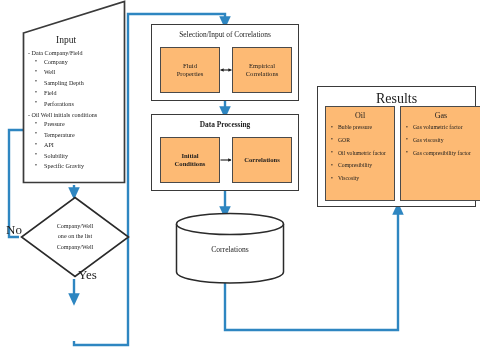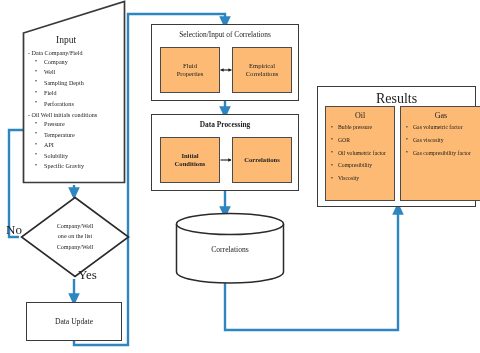--- a/index.html
+++ b/index.html
@@ -245,23 +245,20 @@
     <div class="diamond-text">
       <div>Company/Well</div>
       <div>one on the list</div>
       <div>Company/Well</div>
     </div>
   </div>
 
   <span class="edge-label" style="left:6px; top:222px;">No</span>
   <span class="edge-label" style="left:78px; top:267px;">Yes</span>
 
-  <div class="box" style="left:26px; top:302px; width:96px; height:39px;">
-    <div class="cell-label" style="font-size:7.6px;">Data Update</div>
-  </div>
 
   <div class="box" style="left:151px; top:24px; width:148px; height:77px;">
     <div class="ctr-title" style="top:5px; font-size:7.4px;">Selection/Input of Correlations</div>
     <div class="inner-box" style="left:8px; top:22px; width:60px; height:46px;">
       <div class="cell-label" style="font-size:6.6px;">
         <span>Fluid</span><br>
         <span>Properties</span>
       </div>
     </div>
     <div class="inner-box" style="left:80px; top:22px; width:60px; height:46px;">

